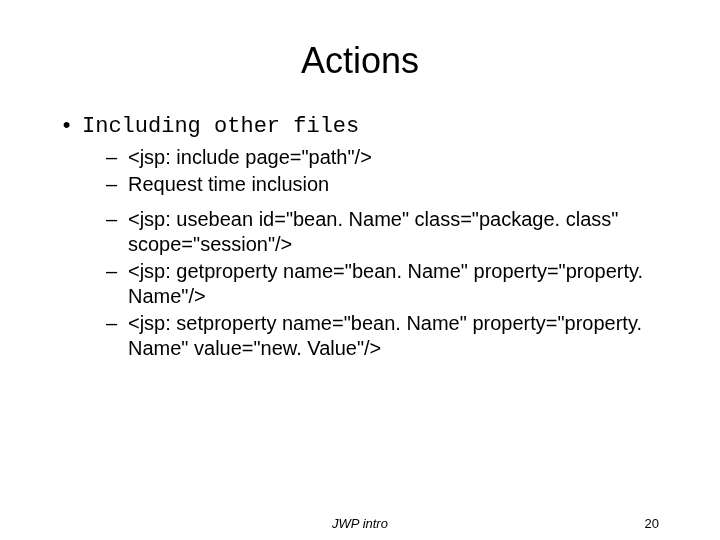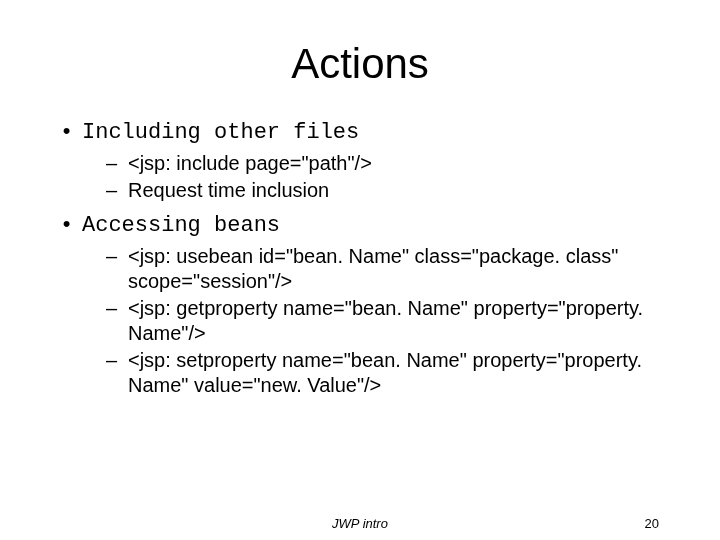--- a/index.html
+++ b/index.html
@@ -7,21 +7,21 @@
       width: 720px;
       height: 540px;
       background: #fff;
       font-family: Arial, Helvetica, sans-serif;
       color: #000;
       position: relative;
       padding: 40px 60px;
     }
     .title {
       text-align: center;
-      font-size: 42px;
+      font-size: 36px;
       font-weight: 400;
       margin-bottom: 32px;
     }
     .bullet-l1 {
       font-size: 22px;
       margin-bottom: 6px;
       padding-left: 22px;
       position: relative;
       font-family: Liberation Mono, monospace;
     }
@@ -70,21 +70,20 @@
 
 <h1 class="title">Actions</h1>
 
 <div class="section">
   <div class="bullet-l1">Including other files</div>
   <div class="bullet-l2">&lt;jsp: include page="path"/&gt;</div>
   <div class="bullet-l2">Request time inclusion</div>
 </div>
 
 <div class="section">
-  <div class="bullet-l1">Accessing beans</div>
   <div class="bullet-l2">&lt;jsp: usebean id="bean. Name" class="package. class" scope="session"/&gt;</div>
   <div class="bullet-l2">&lt;jsp: getproperty name="bean. Name" property="property. Name"/&gt;</div>
   <div class="bullet-l2">&lt;jsp: setproperty name="bean. Name" property="property. Name" value="new. Value"/&gt;</div>
 </div>
 
 <div class="footer">
   <span class="footer-center">JWP intro</span>
   <span class="footer-right">20</span>
 </div>
 

